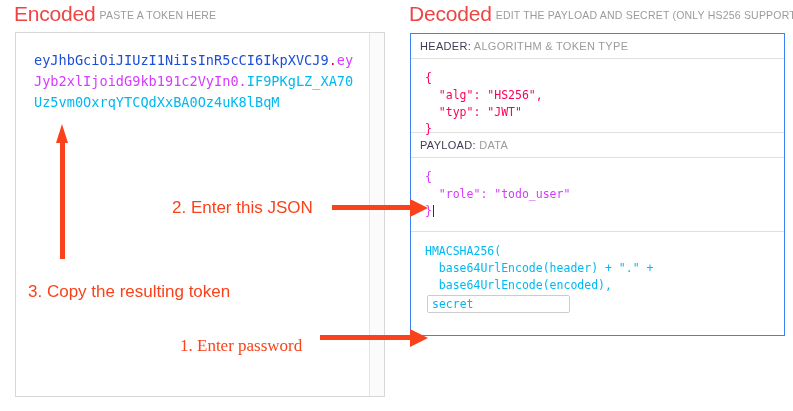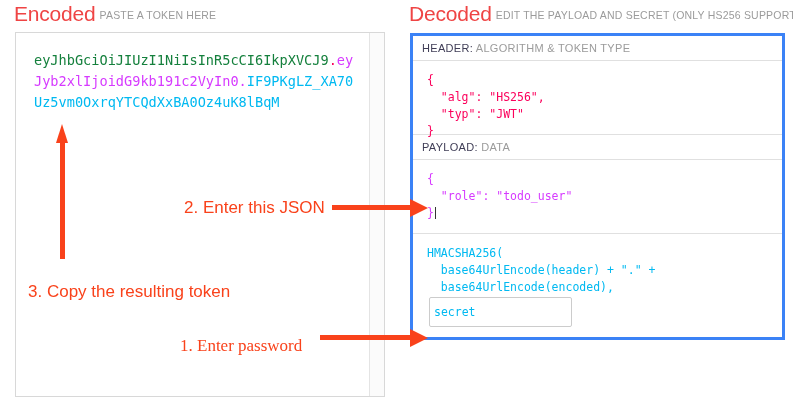--- a/index.html
+++ b/index.html
@@ -65,33 +65,33 @@
     position: absolute;
     left: 18px;
     top: 17px;
     width: 325px;
     font-family: "DejaVu Sans Mono", monospace;
     font-size: 13.6px;
     line-height: 21px;
     word-break: break-all;
     white-space: normal;
   }
-  .seg-header { color: #15803d; }
+  .seg-header { color: #1d4ed8; }
   .seg-payload { color: #d63aff; }
   .seg-signature { color: #00b9f1; }
   .seg-dot { color: #fb015b; }
   .seg-dot2 { color: #d63aff; }
 
   
   #decoded-panel {
     position: absolute;
     left: 410px;
     top: 33px;
     width: 375px;
-    border: 3px solid #3b82f6;
+    border: 1px solid #3b82f6;
     background: #ffffff;
     box-sizing: border-box;
   }
   .section-label {
     font-size: 11px;
     color: #3f3d56;
     letter-spacing: 0.3px;
     padding: 6px 0 6px 9px;
     border-bottom: 1px solid #e0e0e0;
     background: #ffffff;
@@ -117,21 +117,21 @@
     height: 12px;
     background: #333;
     vertical-align: -2px;
     margin-left: 1px;
   }
 
   
   #secret-input {
     display: block;
     width: 143px;
-    height: 30px;
+    height: 18px;
     margin: 1px 0 2px 2px;
     padding: 0 4px;
     border: 1px solid #cccccc;
     border-radius: 2px;
     box-sizing: border-box;
     font-family: "DejaVu Sans Mono", monospace;
     font-size: 11.5px;
     color: #00b9f1;
     background: #ffffff;
     outline: none;
@@ -152,21 +152,21 @@
   }
 
   
   .anno-text {
     position: absolute;
     color: #f9421b;
     font-size: 17px;
     font-family: "Liberation Sans", sans-serif;
     white-space: nowrap;
   }
-  #anno-2-text { left: 184px; top: 198px; }
+  #anno-2-text { left: 172px; top: 198px; }
   #anno-3-text { left: 28px;  top: 282px; }
   #anno-1-text { left: 180px; top: 336px; font-family: Liberation Serif, serif; }
 
   .arrow-h {
     position: absolute;
     height: 9px;
   }
   .arrow-h .shaft {
     position: absolute;
     left: 0;

